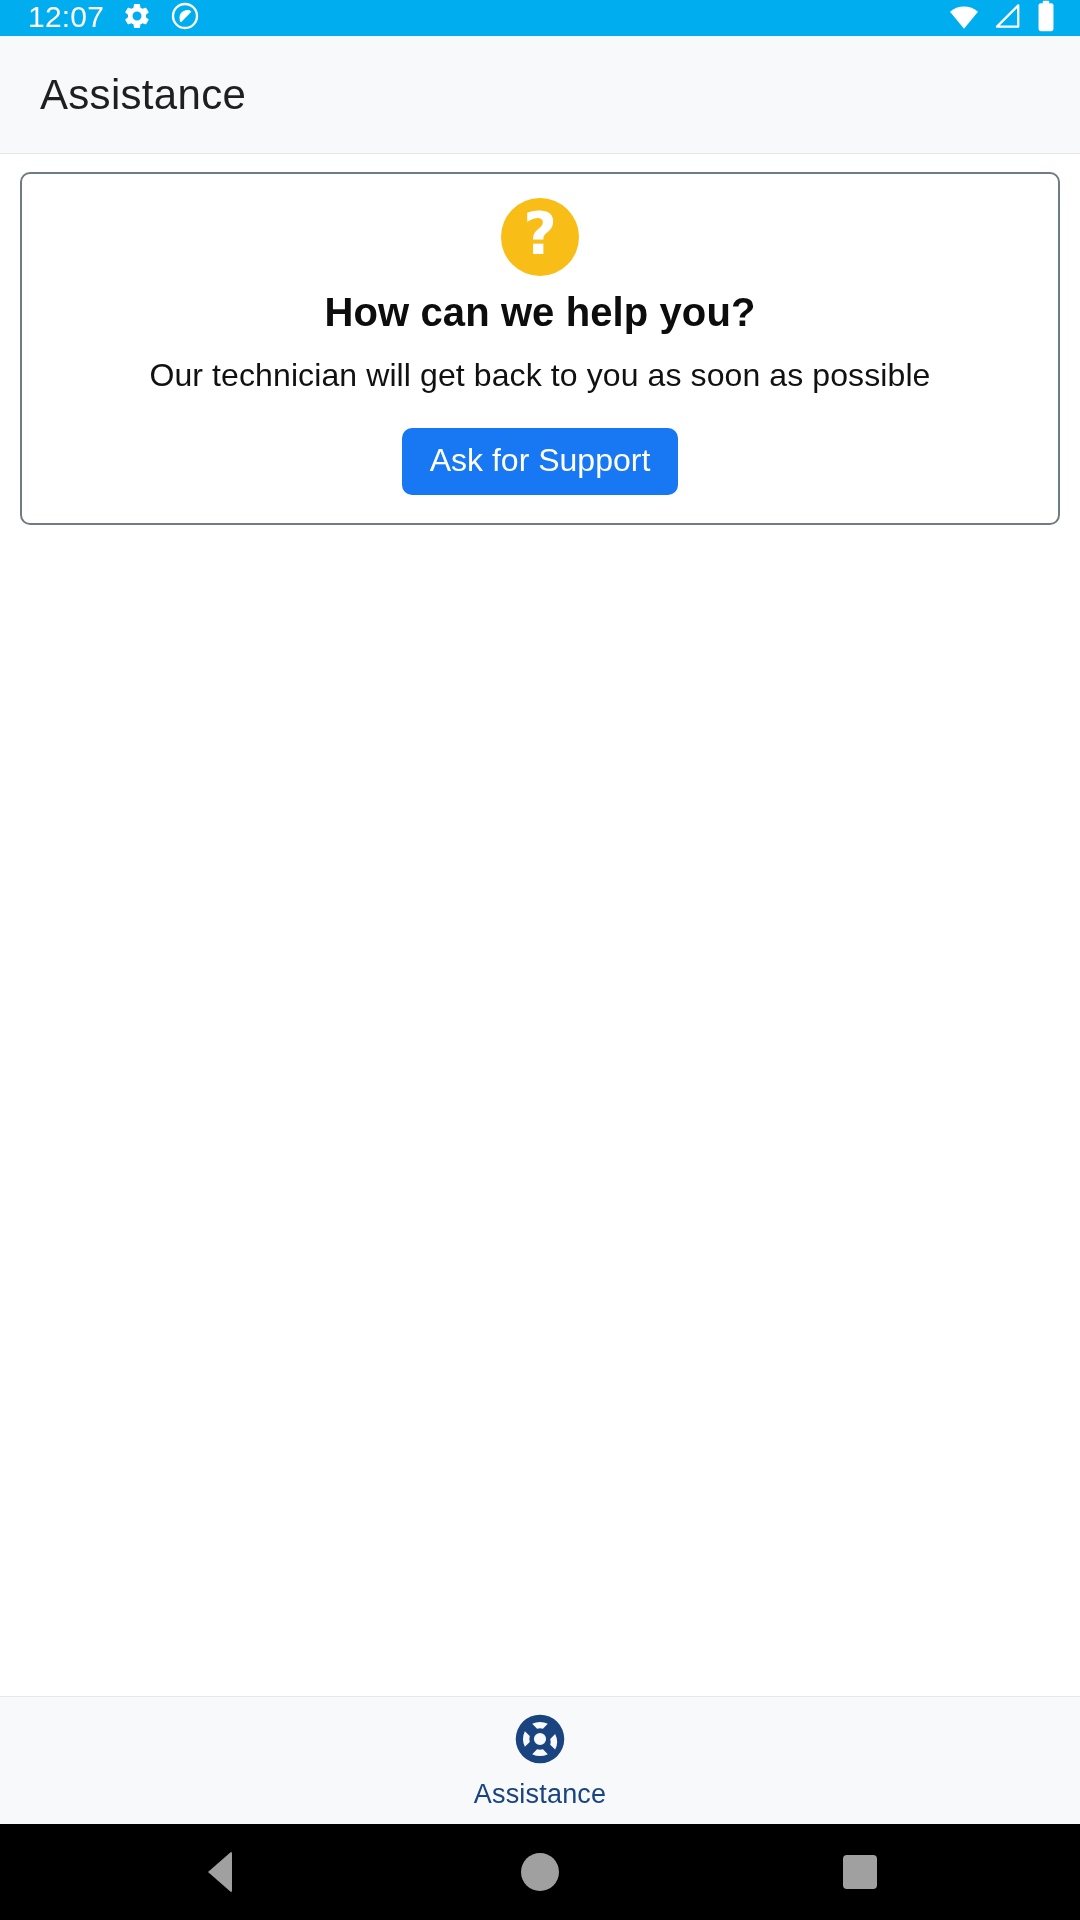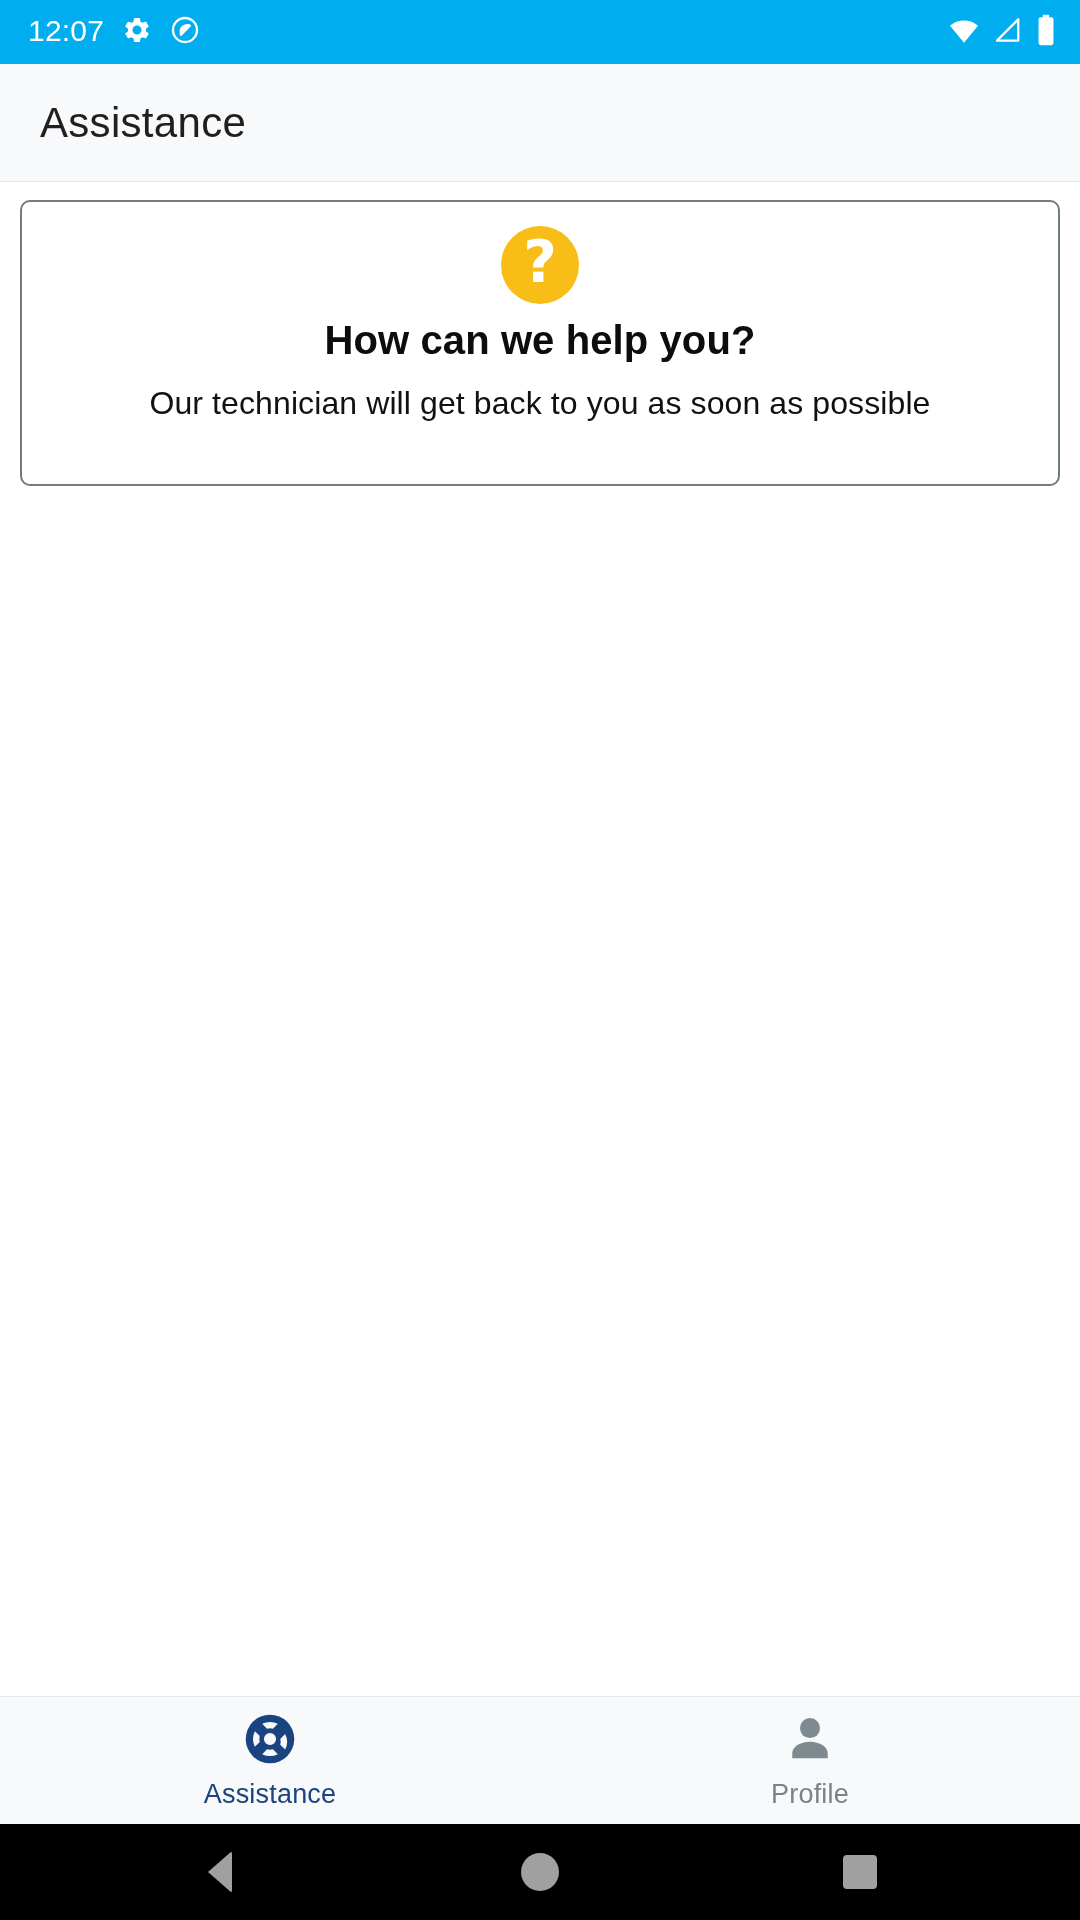--- a/index.html
+++ b/index.html
@@ -16,21 +16,21 @@
     position: relative;
     width: 1080px;
     height: 1920px;
     display: flex;
     flex-direction: column;
     background: #ffffff;
   }
 
   
   .status-bar {
-    height: 64px;
+    height: 36px;
     background: #00ADEF;
     display: flex;
     align-items: center;
     padding: 0 22px 0 28px;
     flex: 0 0 auto;
   }
   .status-left {
     display: flex;
     align-items: center;
     gap: 18px;
@@ -243,43 +243,35 @@
     <span class="app-bar-title">Assistance</span>
   </div>
 
   <div class="content">
     <div class="help-card">
       <div class="help-icon">
         <span class="help-icon-glyph">?</span>
       </div>
       <div class="help-title">How can we help you?</div>
       <div class="help-subtitle">Our technician will get back to you as soon as possible</div>
+      <button class="support-button">Ask for Support</button>
     </div>
   </div>
 
   <div class="bottom-nav">
 
     <div class="nav-item active">
       <span>
         <svg width="56" height="56" viewBox="0 0 24 24" fill="#1a4480">
           <path d="M12 1.6A10.4 10.4 0 1 0 12 22.4A10.4 10.4 0 0 0 12 1.6Zm0 3.1a7.3 7.3 0 0 1 3.35.81l-2.1 2.1a4.4 4.4 0 0 0-2.5 0l-2.1-2.1A7.3 7.3 0 0 1 12 4.7Zm-7.3 7.3a7.3 7.3 0 0 1 .81-3.35l2.1 2.1a4.4 4.4 0 0 0 0 2.5l-2.1 2.1A7.3 7.3 0 0 1 4.7 12Zm7.3 7.3a7.3 7.3 0 0 1-3.35-.81l2.1-2.1a4.4 4.4 0 0 0 2.5 0l2.1 2.1a7.3 7.3 0 0 1-3.35.81Zm4.39-4.85a4.4 4.4 0 0 0 0-2.5l2.1-2.1a7.3 7.3 0 0 1 0 6.7ZM12 14.6A2.6 2.6 0 1 1 12 9.4a2.6 2.6 0 0 1 0 5.2Z"></path>
         </svg>
       </span>
       <span class="nav-label">Assistance</span>
     </div>
 
-    <div class="nav-item inactive">
-      <span>
-        <svg width="56" height="56" viewBox="0 0 24 24" fill="#7d8a8f">
-          <ellipse cx="12" cy="7.3" rx="4.3" ry="4.3"></ellipse>
-          <path d="M12 13.2c-4.2 0-7.6 2.2-7.6 4.9v2.1h15.2v-2.1c0-2.7-3.4-4.9-7.6-4.9Z"></path>
-        </svg>
-      </span>
-      <span class="nav-label">Profile</span>
-    </div>
 
   </div>
 
   <div class="system-nav">
     <div class="sys-btn">
       <span class="sys-back"></span>
     </div>
     <div class="sys-btn">
       <span class="sys-home"></span>
     </div>

